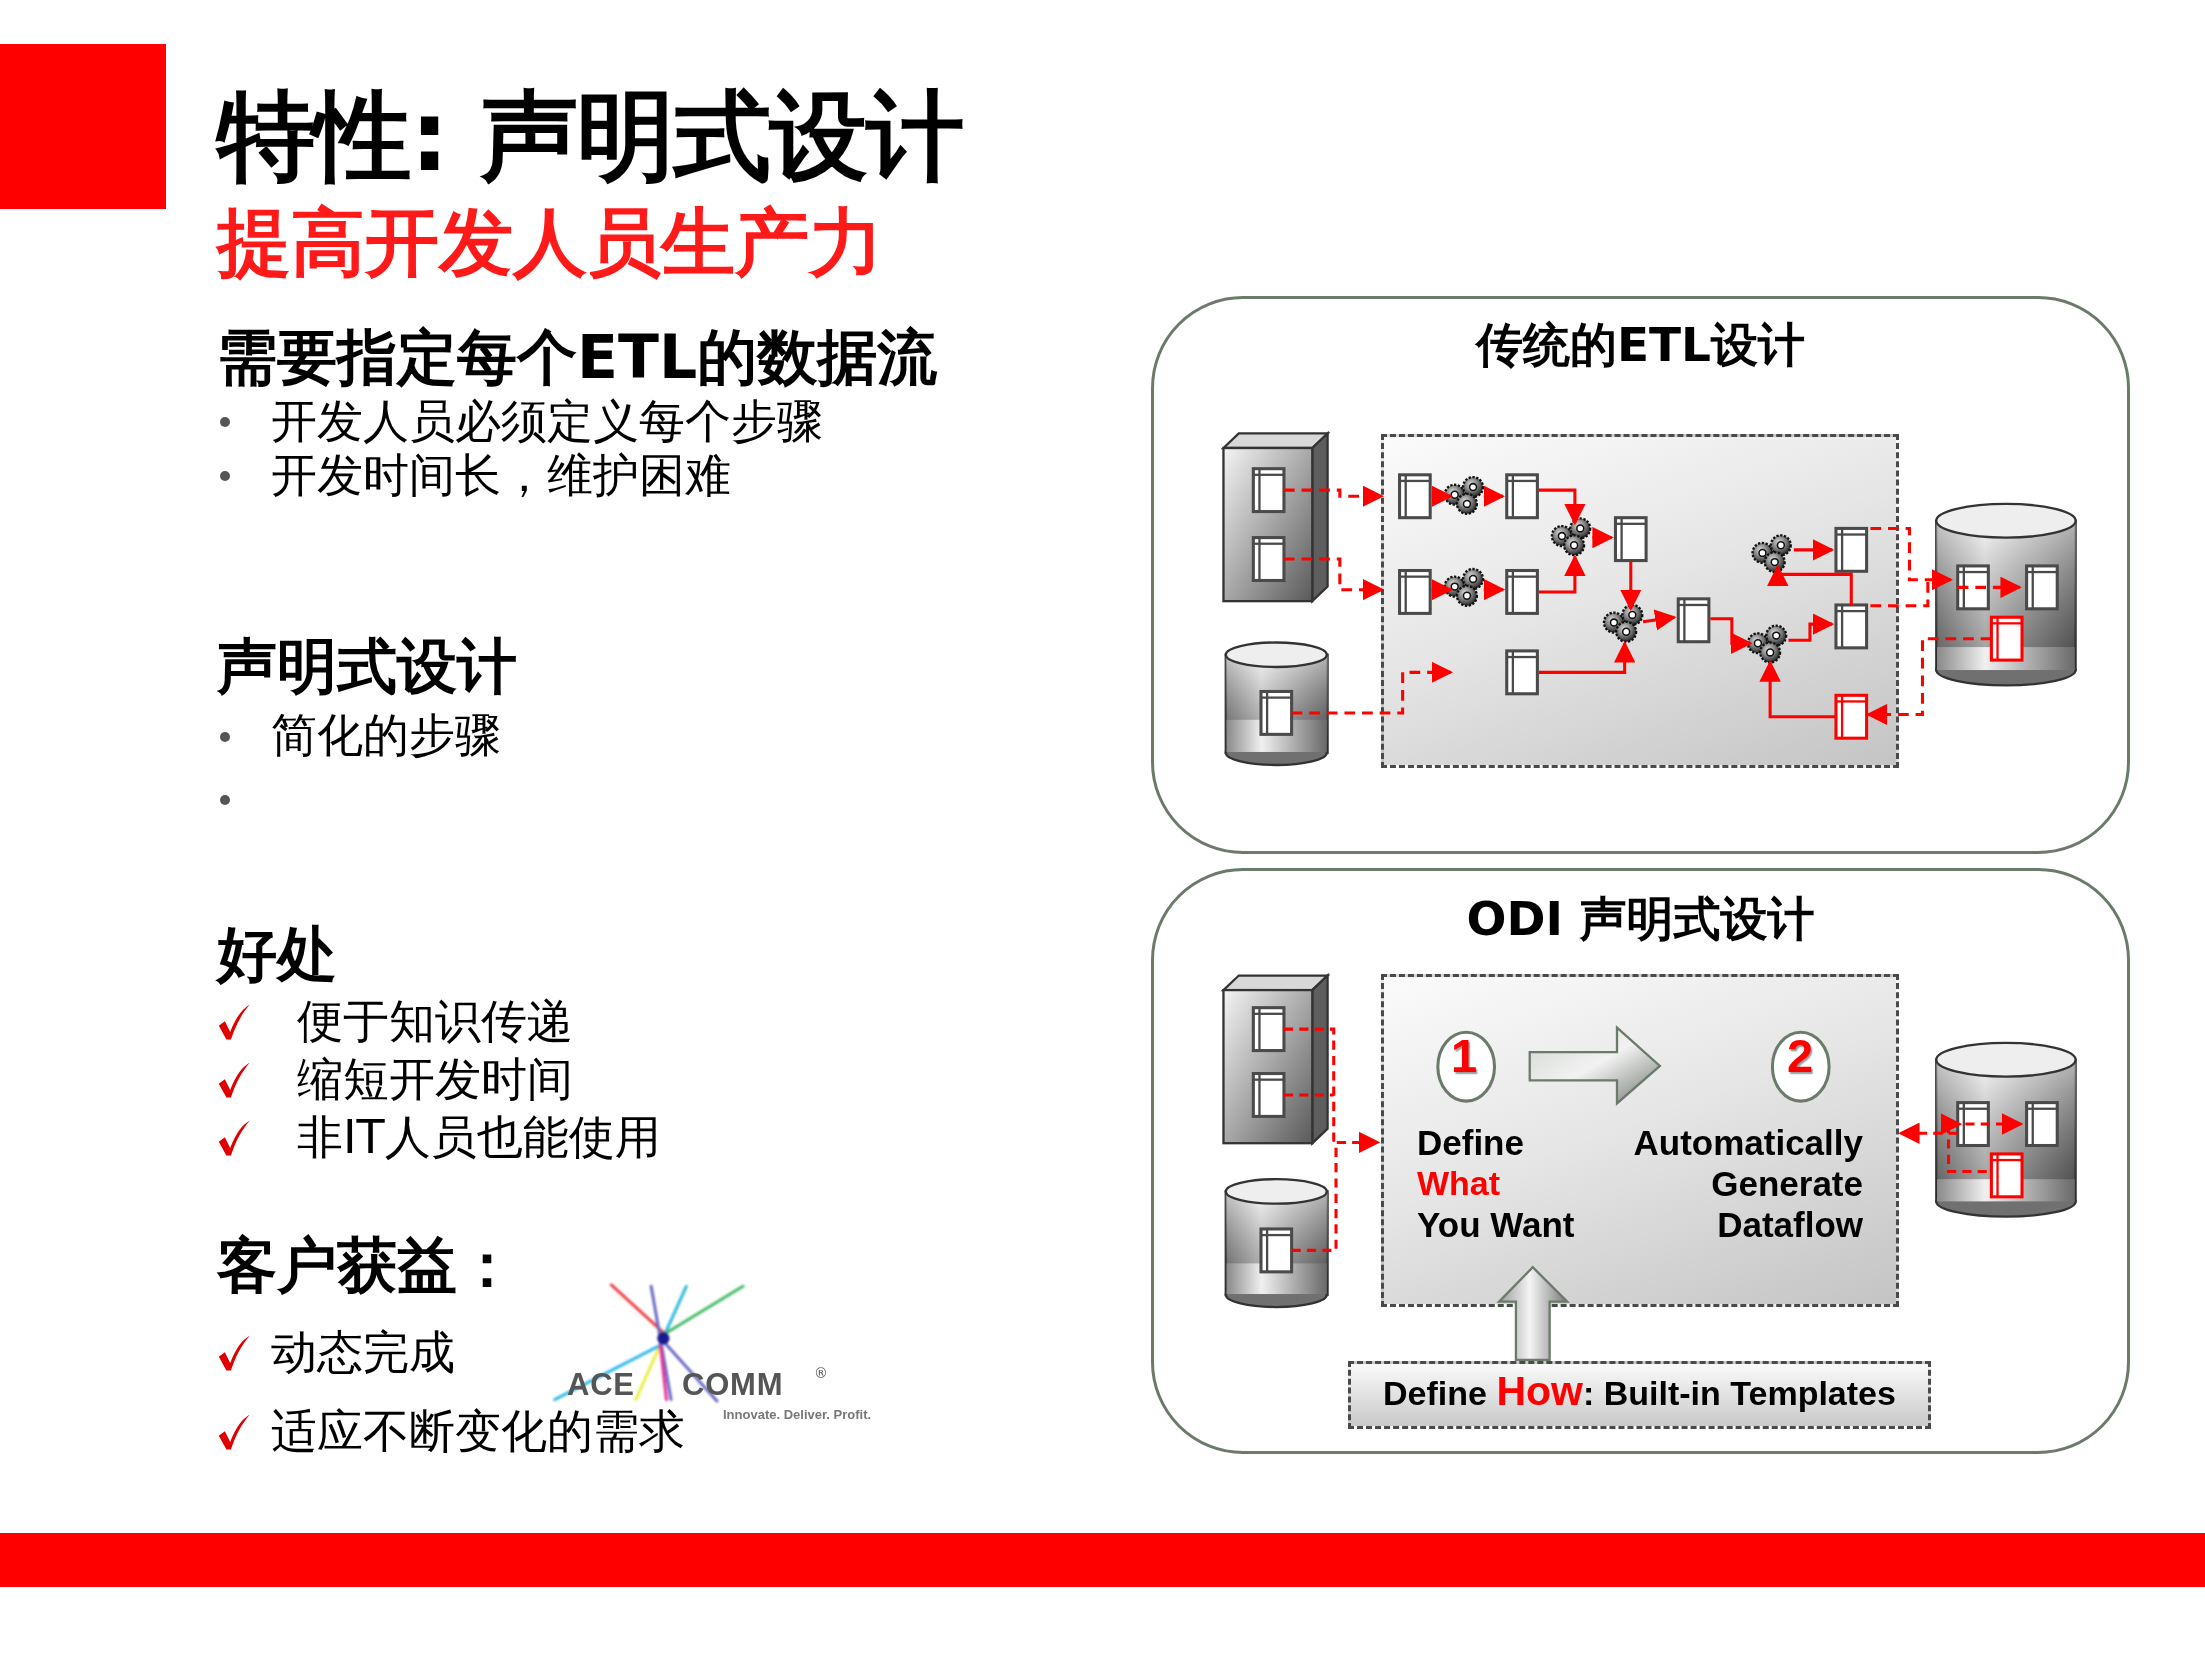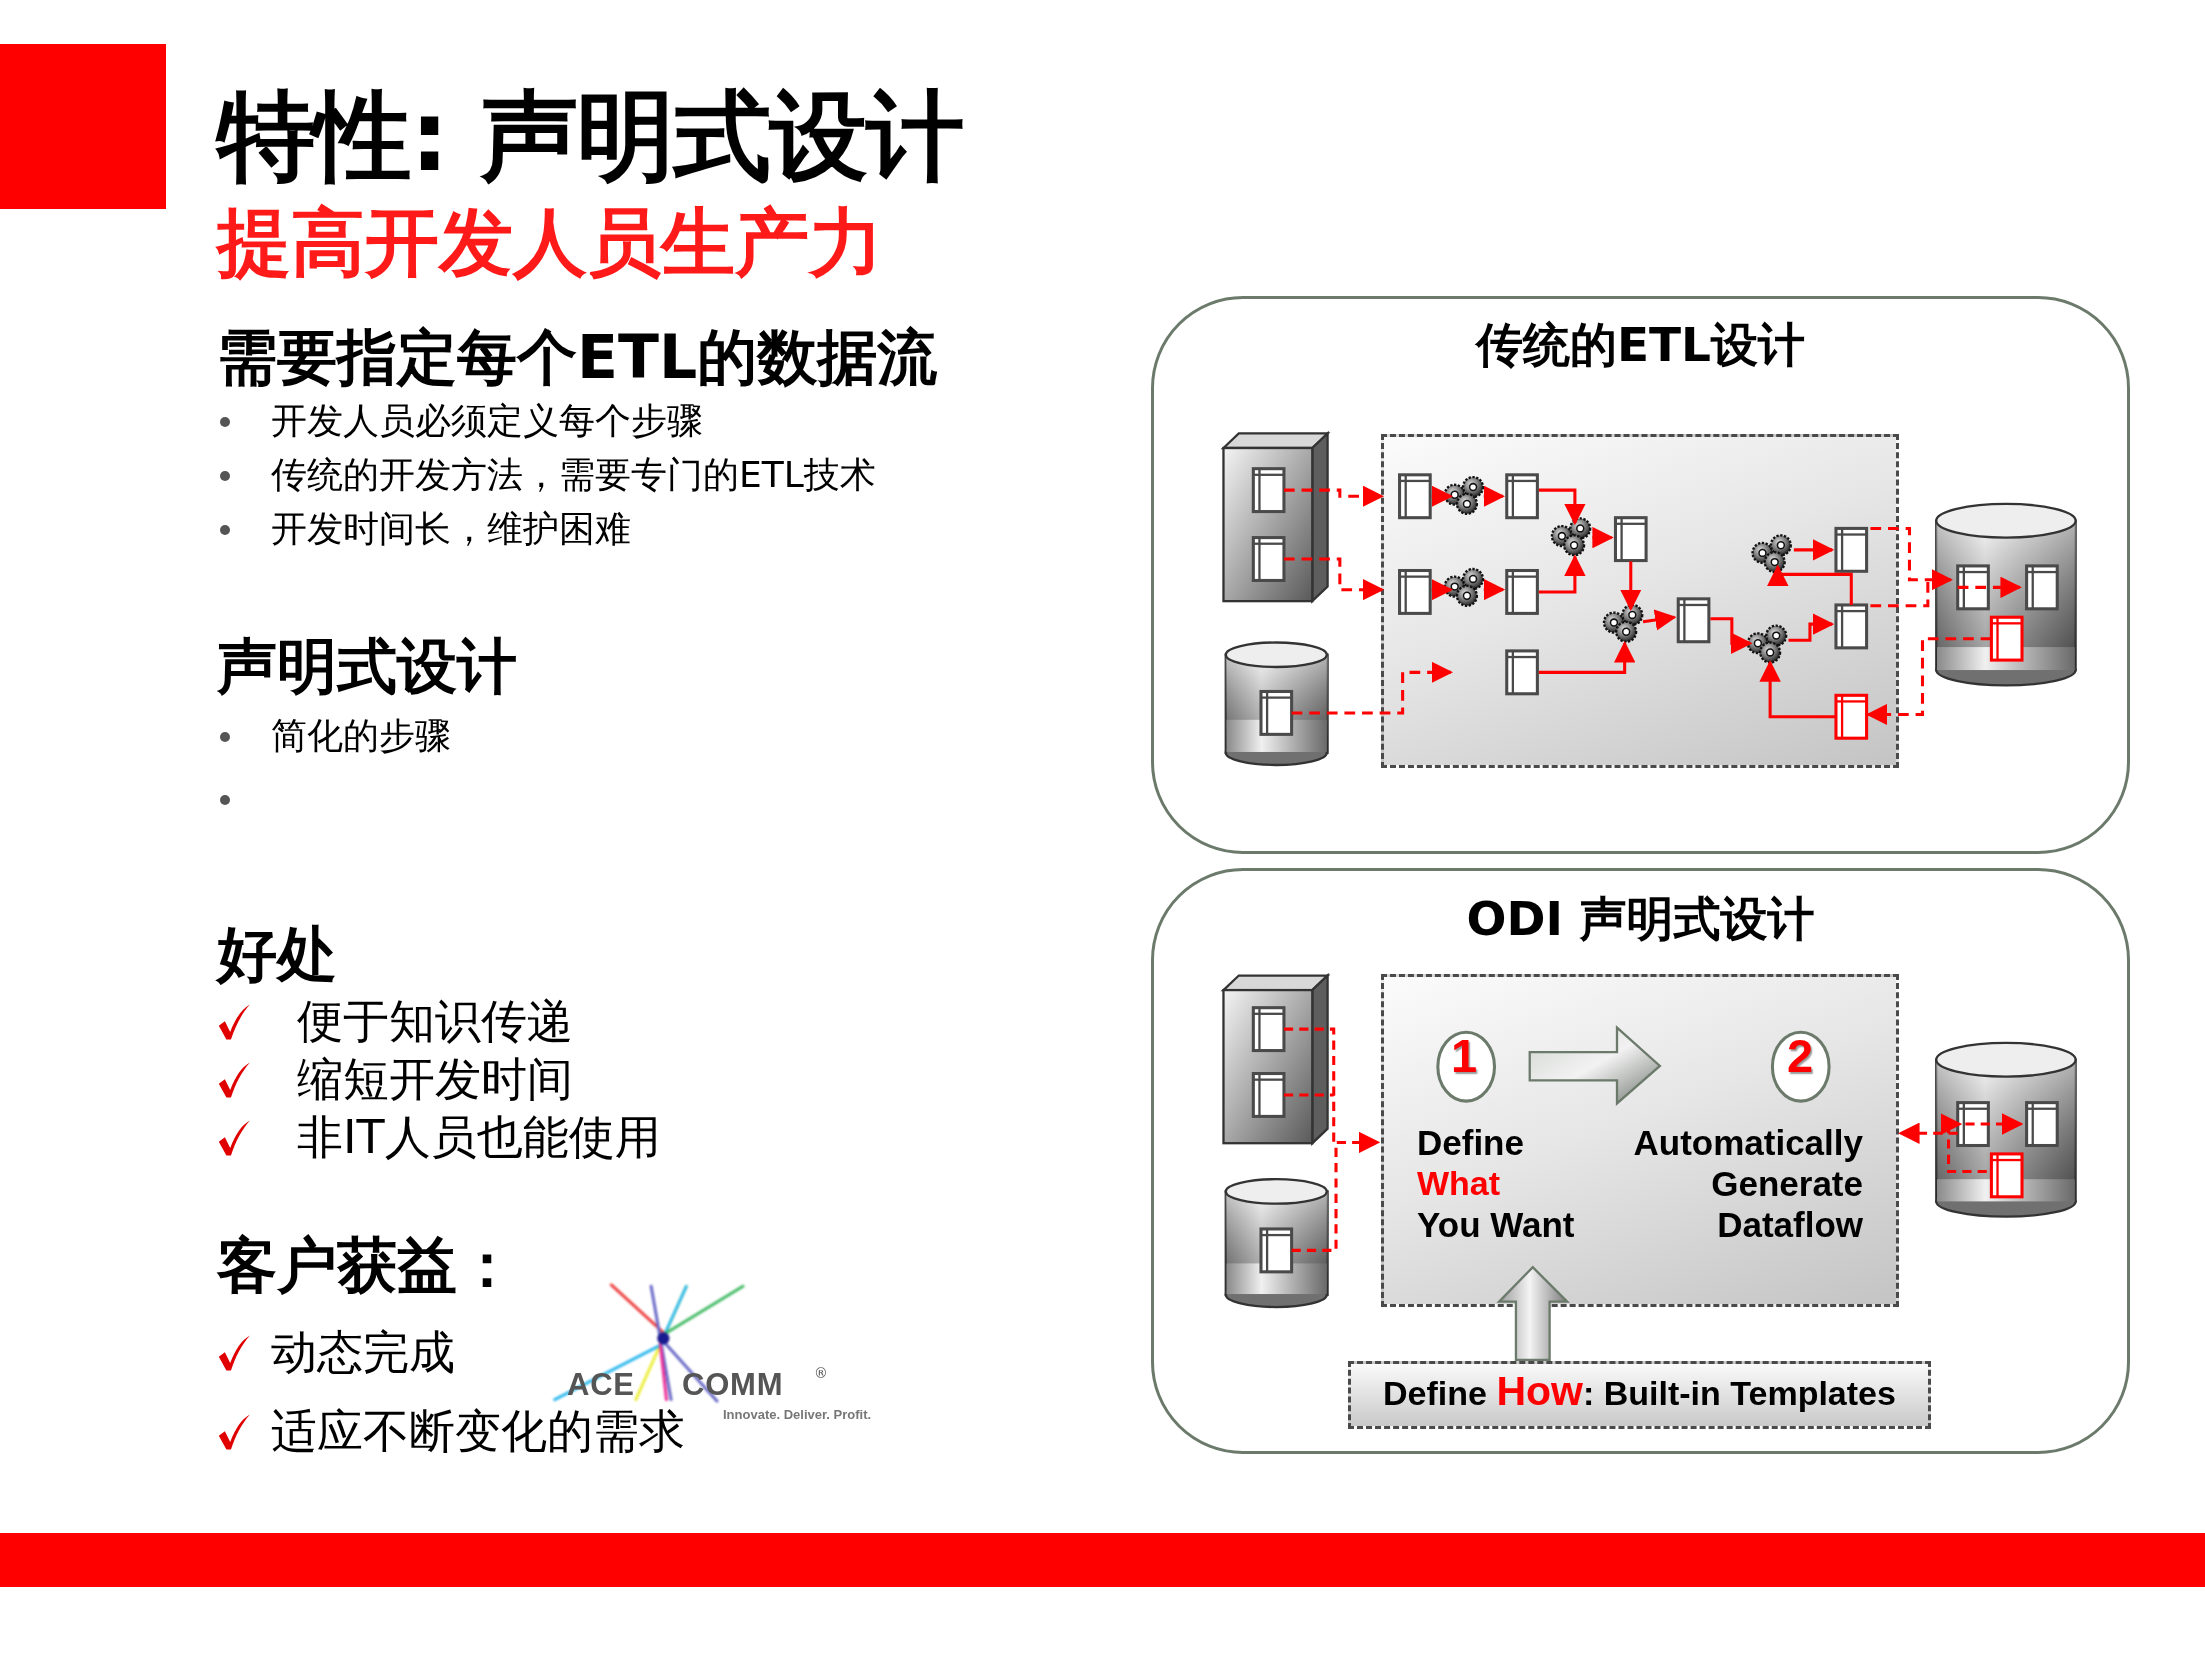--- a/index.html
+++ b/index.html
@@ -5,21 +5,21 @@
   html, body { margin:0; padding:0; }
   body { width:2205px; height:1654px; position:relative; background:#ffffff; overflow:hidden;
          font-family:"DejaVu Sans","Liberation Sans",sans-serif; color:#000; }
   .abs { position:absolute;margin-top:44px; }
   #corner-block { left:0; top:0; width:166px; height:165px; background:#ff0000; }
   #title { left:217px; top:31px; font-size:98px; font-weight:bold; line-height:123px; white-space:nowrap; letter-spacing:-1.5px; }
   #subtitle { left:217px; top:152px; font-size:74px; font-weight:bold; color:#ff1a1a; line-height:92px; white-space:nowrap; }
 
   .sec-head { position:absolute; left:217px; font-size:60px; font-weight:bold; line-height:74px; white-space:nowrap; }
   .bullets { position:absolute; left:217px; margin:0; padding:0; list-style:none; }
-  .bullets li { position:relative; font-size:36px; line-height:54px; white-space:nowrap; padding-left:54px; }
+  .bullets li { position:relative; font-size:46px; line-height:54px; white-space:nowrap; padding-left:54px; }
   .bullets li .dot { position:absolute; left:3.1px; top:23px; width:10px; height:10px; border-radius:50%; background:#555; }
   .checks { position:absolute; left:217px; margin:0; padding:0; list-style:none; }
   .checks li { position:relative; font-size:46px; line-height:58px; white-space:nowrap; }
   .checks li .ck { position:absolute; left:0; top:10.7px; width:34px; height:38px; }
 
   
   .frame { position:absolute; border:3.8px solid #6b7a6b; border-radius:92px; background:#fff; box-sizing:border-box; }
   .frame-title { position:absolute; font-size:47px; font-weight:bold; white-space:nowrap; text-align:center; }
   .panel { position:absolute; border:3.1px dashed #4a4a4a; box-sizing:border-box;
            background:linear-gradient(160deg,#fbfbfb 0%,#e6e6e6 45%,#c4c4c4 100%); }
@@ -34,21 +34,20 @@
 </head>
 <body>
 
 <div id="corner-block" class="abs"></div>
 <div id="title" class="abs">特性: 声明式设计</div>
 <div id="subtitle" class="abs">提高开发人员生产力</div>
 
 <div class="sec-head" style="top:320px;">需要指定每个ETL的数据流</div>
 <ul class="bullets" style="top:394px;">
   <li><span class="dot"></span><span>开发人员必须定义每个步骤</span></li>
-  <li><span class="dot"></span><span>传统的开发方法，需要专门的ETL技术</span></li>
   <li><span class="dot"></span><span>开发时间长，维护困难</span></li>
 </ul>
 
 <div class="sec-head" style="top:629px;">声明式设计</div>
 <ul class="bullets" style="top:704px;">
   <li style="line-height:63px;"><span class="dot" style="top:27.6px;"></span><span>简化的步骤</span></li>
   <li style="line-height:63px;"><span class="dot" style="top:27.6px;"></span></li>
 </ul>
 
 <div class="sec-head" style="top:917px;">好处</div>

